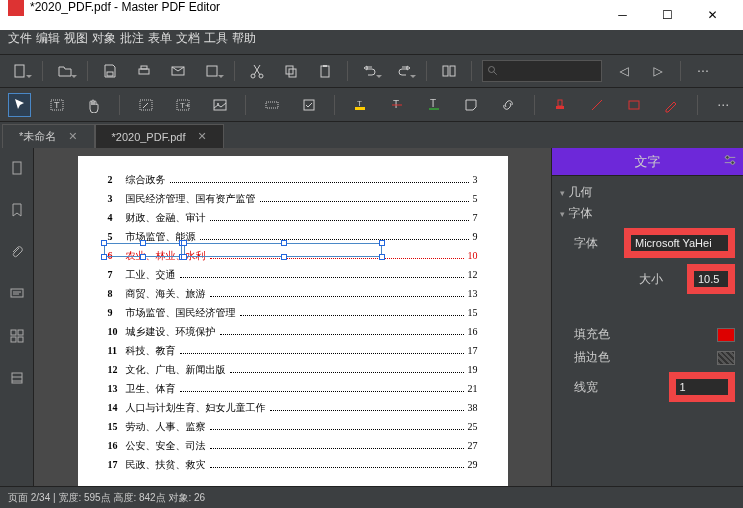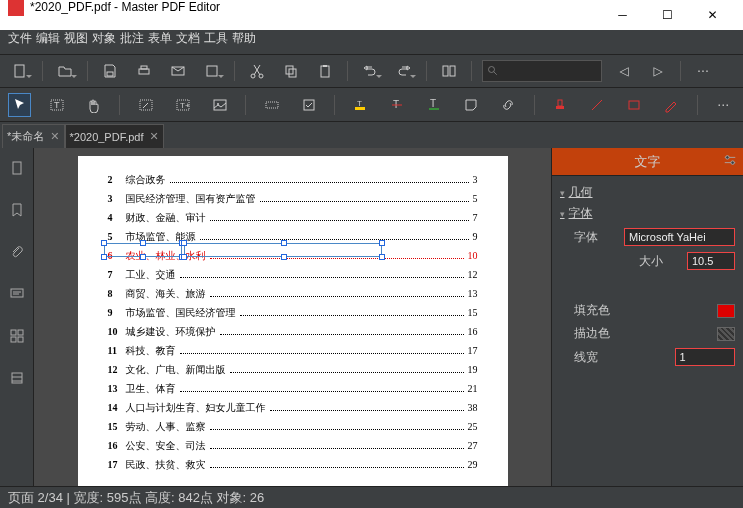--- a/index.html
+++ b/index.html
@@ -13,49 +13,49 @@
 .toolbar { height: 34px; background: #3c3f41; border-top: 1px solid #222; border-bottom: 1px solid #222; display: flex; align-items: center; padding: 0 8px; gap: 10px; }
 .toolbar .tbtn { width: 24px; height: 24px; display: flex; align-items: center; justify-content: center; color: #ccc; position: relative; }
 .toolbar .tbtn.dd::after { content: ''; position: absolute; bottom: 2px; right: 0px; border: 3px solid transparent; border-top-color: #999; }
 .toolbar .sep { width: 1px; height: 20px; background: #555; }
 .toolbar .search { flex: 0 0 120px; height: 22px; background: #2b2b2b; border: 1px solid #555; display: flex; align-items: center; padding: 0 4px; color: #888; }
 .toolbar2 { height: 34px; background: #3c3f41; border-bottom: 1px solid #222; display: flex; align-items: center; padding: 0 8px; gap: 14px; }
 .toolbar2 .tbtn { width: 24px; height: 24px; display: flex; align-items: center; justify-content: center; color: #ccc; position: relative; }
 .toolbar2 .tbtn.active { border: 1px solid #4a88c7; background: #2d3f52; }
 .toolbar2 .sep { width: 1px; height: 20px; background: #555; }
 .tabs { height: 26px; background: #3c3f41; display: flex; align-items: flex-end; padding-left: 2px; }
-.tab { height: 24px; padding: 0 4px; display: flex; align-items: center; gap: 6px; background: #2b2b2b; border: 1px solid #555; border-bottom: none; font-size: 11px; margin-top: 6px; }
+.tab { height: 24px; padding: 0 16px; display: flex; align-items: center; gap: 12px; background: #2b2b2b; border: 1px solid #555; border-bottom: none; font-size: 11px; margin-top: 6px; }
 .tab .close { color: #999; font-size: 11px; }
 .tab.inactive { background: #3c3f41; }
 .main { display: flex; height: 338px; }
 .leftbar { width: 34px; background: #3c3f41; border-right: 1px solid #222; display: flex; flex-direction: column; align-items: center; padding-top: 8px; gap: 18px; }
 .leftbar .lbtn { width: 24px; height: 24px; display: flex; align-items: center; justify-content: center; color: #aaa; }
 .docarea { flex: 1; background: #494949; overflow: hidden; position: relative; padding: 8px 20px; }
 .page { background: #fff; width: 430px; height: 340px; margin: 0 auto; padding: 12px 30px; color: #000; font-size: 10px; position: relative; }
 .tocline { display: flex; align-items: baseline; margin: 5px 0; height: 14px; }
 .tocline .num { width: 18px; font-weight: bold; font-family: serif; }
 .tocline .txt { font-family: serif; }
 .tocline .dots { flex: 1; border-bottom: 1px dotted #000; margin: 0 4px; height: 10px; }
 .tocline .pg { font-family: serif; }
 .tocline.selected { color: #d00; }
 .tocline.selected .dots { border-bottom-color: #d00; }
 .selbox { position: absolute; border: 1px solid #4a88c7; }
 .handle { position: absolute; width: 6px; height: 6px; background: #fff; border: 1px solid #26d; }
 .rightpanel { width: 192px; background: #3c3f41; border-left: 1px solid #222; display: flex; flex-direction: column; }
-.rp-header { height: 28px; background: #c2410c; border-bottom: 1px solid #222; display: flex; align-items: center; justify-content: center; font-size: 13px; position: relative; }
+.rp-header { height: 28px; background: #6d28d9; border-bottom: 1px solid #222; display: flex; align-items: center; justify-content: center; font-size: 13px; position: relative; }
 .rp-header .sbtn { position: absolute; right: 6px; color: #aaa; }
 .rp-section { padding: 4px 8px; }
-.rp-sect-hdr { display: flex; align-items: center; gap: 4px; font-size: 12px; color: #ccc; margin: 4px 0; text-decoration: underline; }
+.rp-sect-hdr { display: flex; align-items: center; gap: 4px; font-size: 12px; color: #ccc; margin: 4px 0; }
 .rp-sect-hdr::before { content: '▾'; font-size: 9px; color: #999; }
 .rp-row { display: flex; align-items: center; margin: 6px 0; font-size: 12px; padding-left: 14px; }
 .rp-row .lbl { width: 50px; color: #ccc; }
 .rp-row .val { flex: 1; color: #eee; }
-.rp-input { background: #2b2b2b; border: 1px solid #ef4444; color: #eee; padding: 2px 4px; font-size: 11px; }
+.rp-input { background: #2b2b2b; border: 7px solid #ef4444; color: #eee; padding: 2px 4px; font-size: 11px; }
 .colorswatch { width: 18px; height: 14px; border: 1px solid #666; }
-.statusbar { height: 22px; background: #3c3f41; border-top: 1px solid #222; display: flex; align-items: center; padding: 0 8px; font-size: 13px; color: #ccc; }
+.statusbar { height: 22px; background: #3c3f41; border-top: 1px solid #222; display: flex; align-items: center; padding: 0 8px; font-size: 10px; color: #ccc; }
 svg { width: 16px; height: 16px; }
 </style>
 </head>
 <body>
 
 <div class="titlebar">
   <div class="logo"></div>
   <div class="title">*2020_PDF.pdf - Master PDF Editor</div>
   <div class="winbtn">─</div>
   <div class="winbtn">☐</div>

